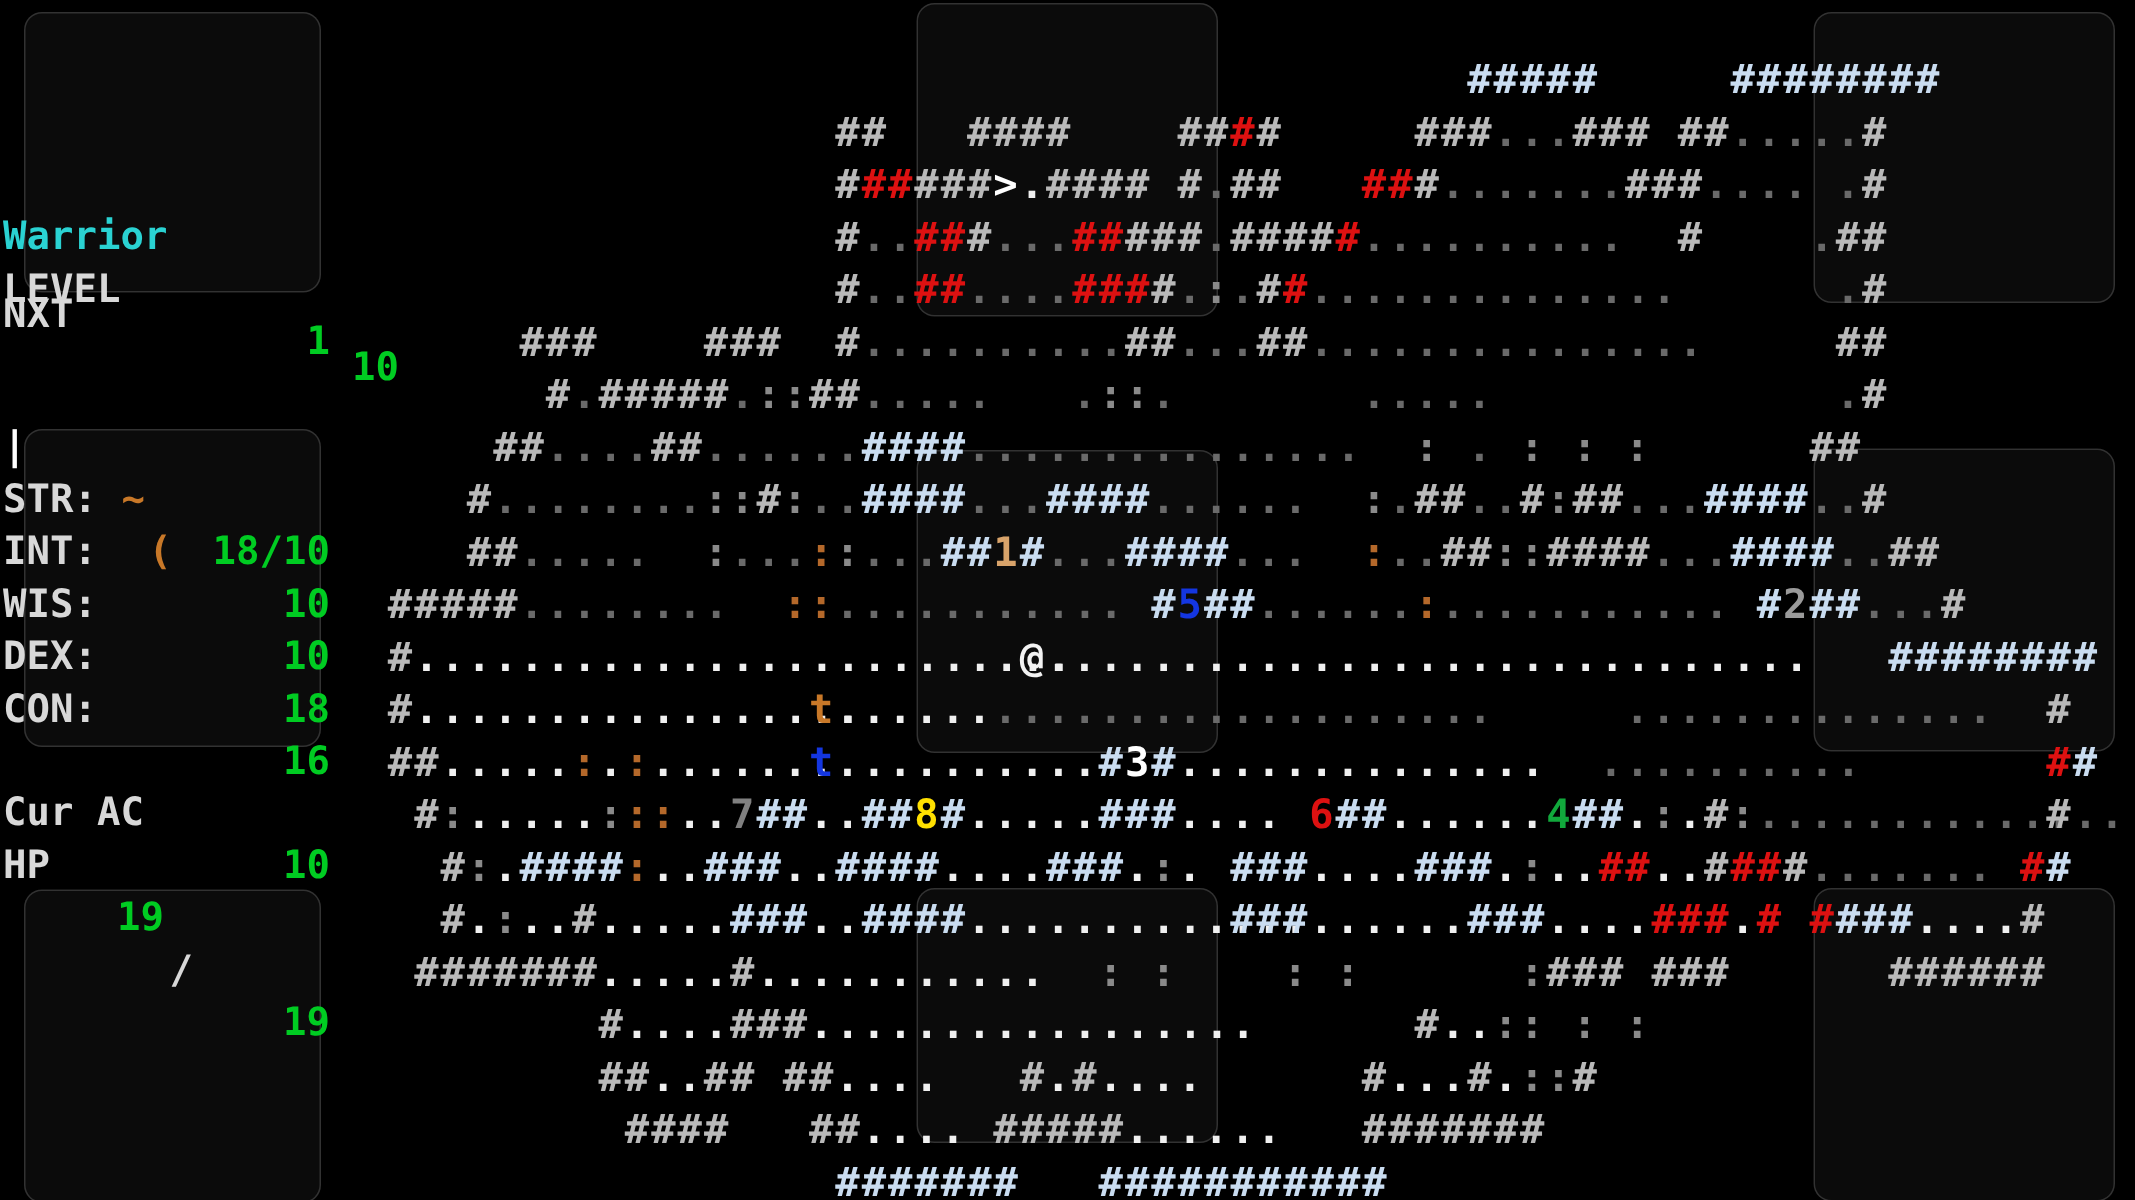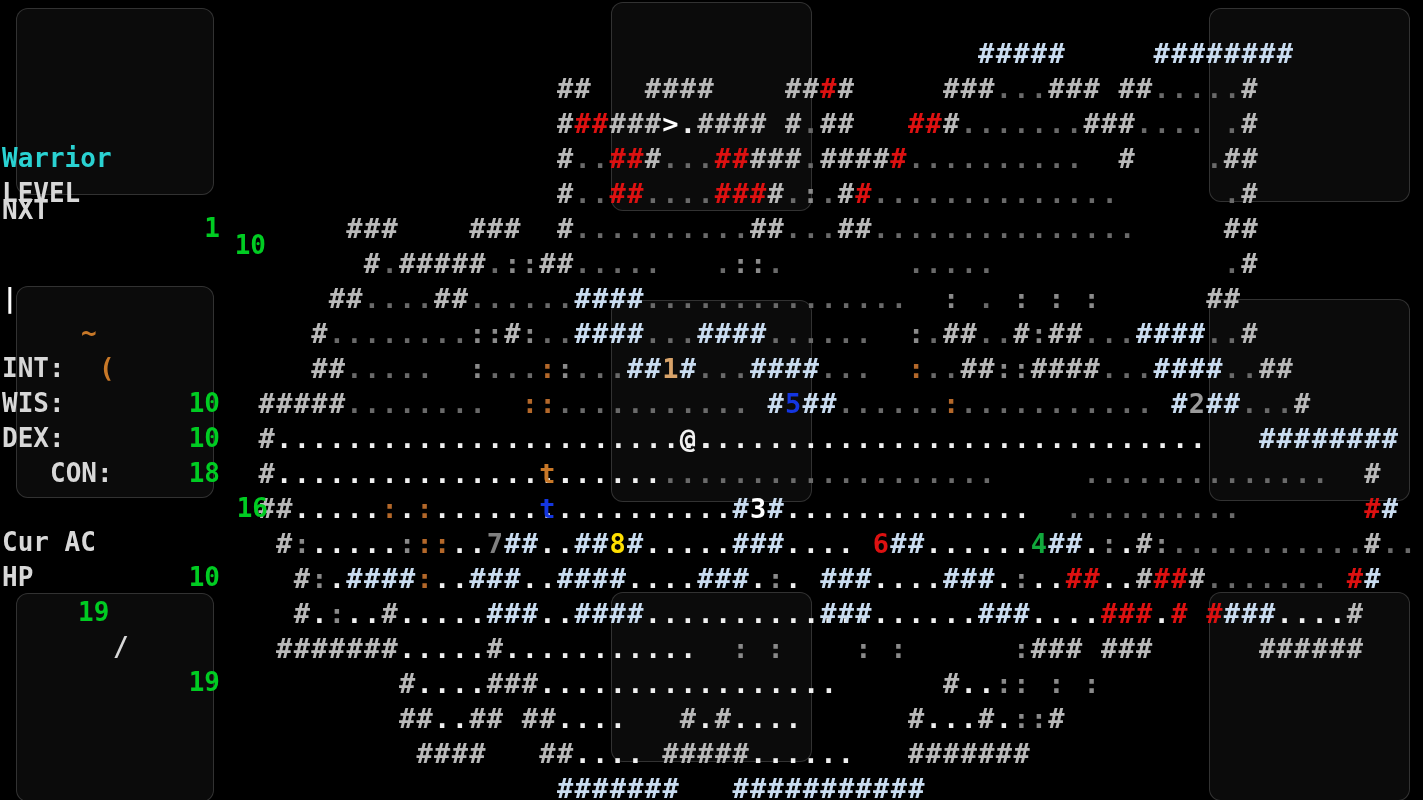--- a/index.html
+++ b/index.html
@@ -146,33 +146,37 @@
       <span class="slabel c-label">NXT</span>
       <span class="sval c-green">10</span>
     </div>
 
     <div class="srow" style="top:246px;">
       <span class="slabel c-white" style="left:2px;">|</span>
       <span class="slabel c-orange" style="left:81px;">~</span>
       <span class="slabel c-orange" style="left:99px;">(</span>
     </div>
 
+    <div class="srow" style="top:281px;">
+      <span class="slabel c-label">STR:</span>
+      <span class="sval c-green">18/10</span>
+    </div>
     <div class="srow" style="top:316px;">
       <span class="slabel c-label">INT:</span>
       <span class="sval c-green">10</span>
     </div>
     <div class="srow" style="top:351px;">
       <span class="slabel c-label">WIS:</span>
       <span class="sval c-green">10</span>
     </div>
     <div class="srow" style="top:386px;">
       <span class="slabel c-label">DEX:</span>
       <span class="sval c-green">18</span>
     </div>
-    <div class="srow" style="top:421px;margin-left:48px;">
+    <div class="srow" style="top:421px;">
       <span class="slabel c-label">CON:</span>
       <span class="sval c-green">16</span>
     </div>
 
     <div class="srow" style="top:490px;">
       <span class="slabel c-label">Cur AC</span>
       <span class="sval c-green">10</span>
     </div>
     <div class="srow" style="top:525px;">
       <span class="slabel c-label" style="left:2px;">HP</span>

